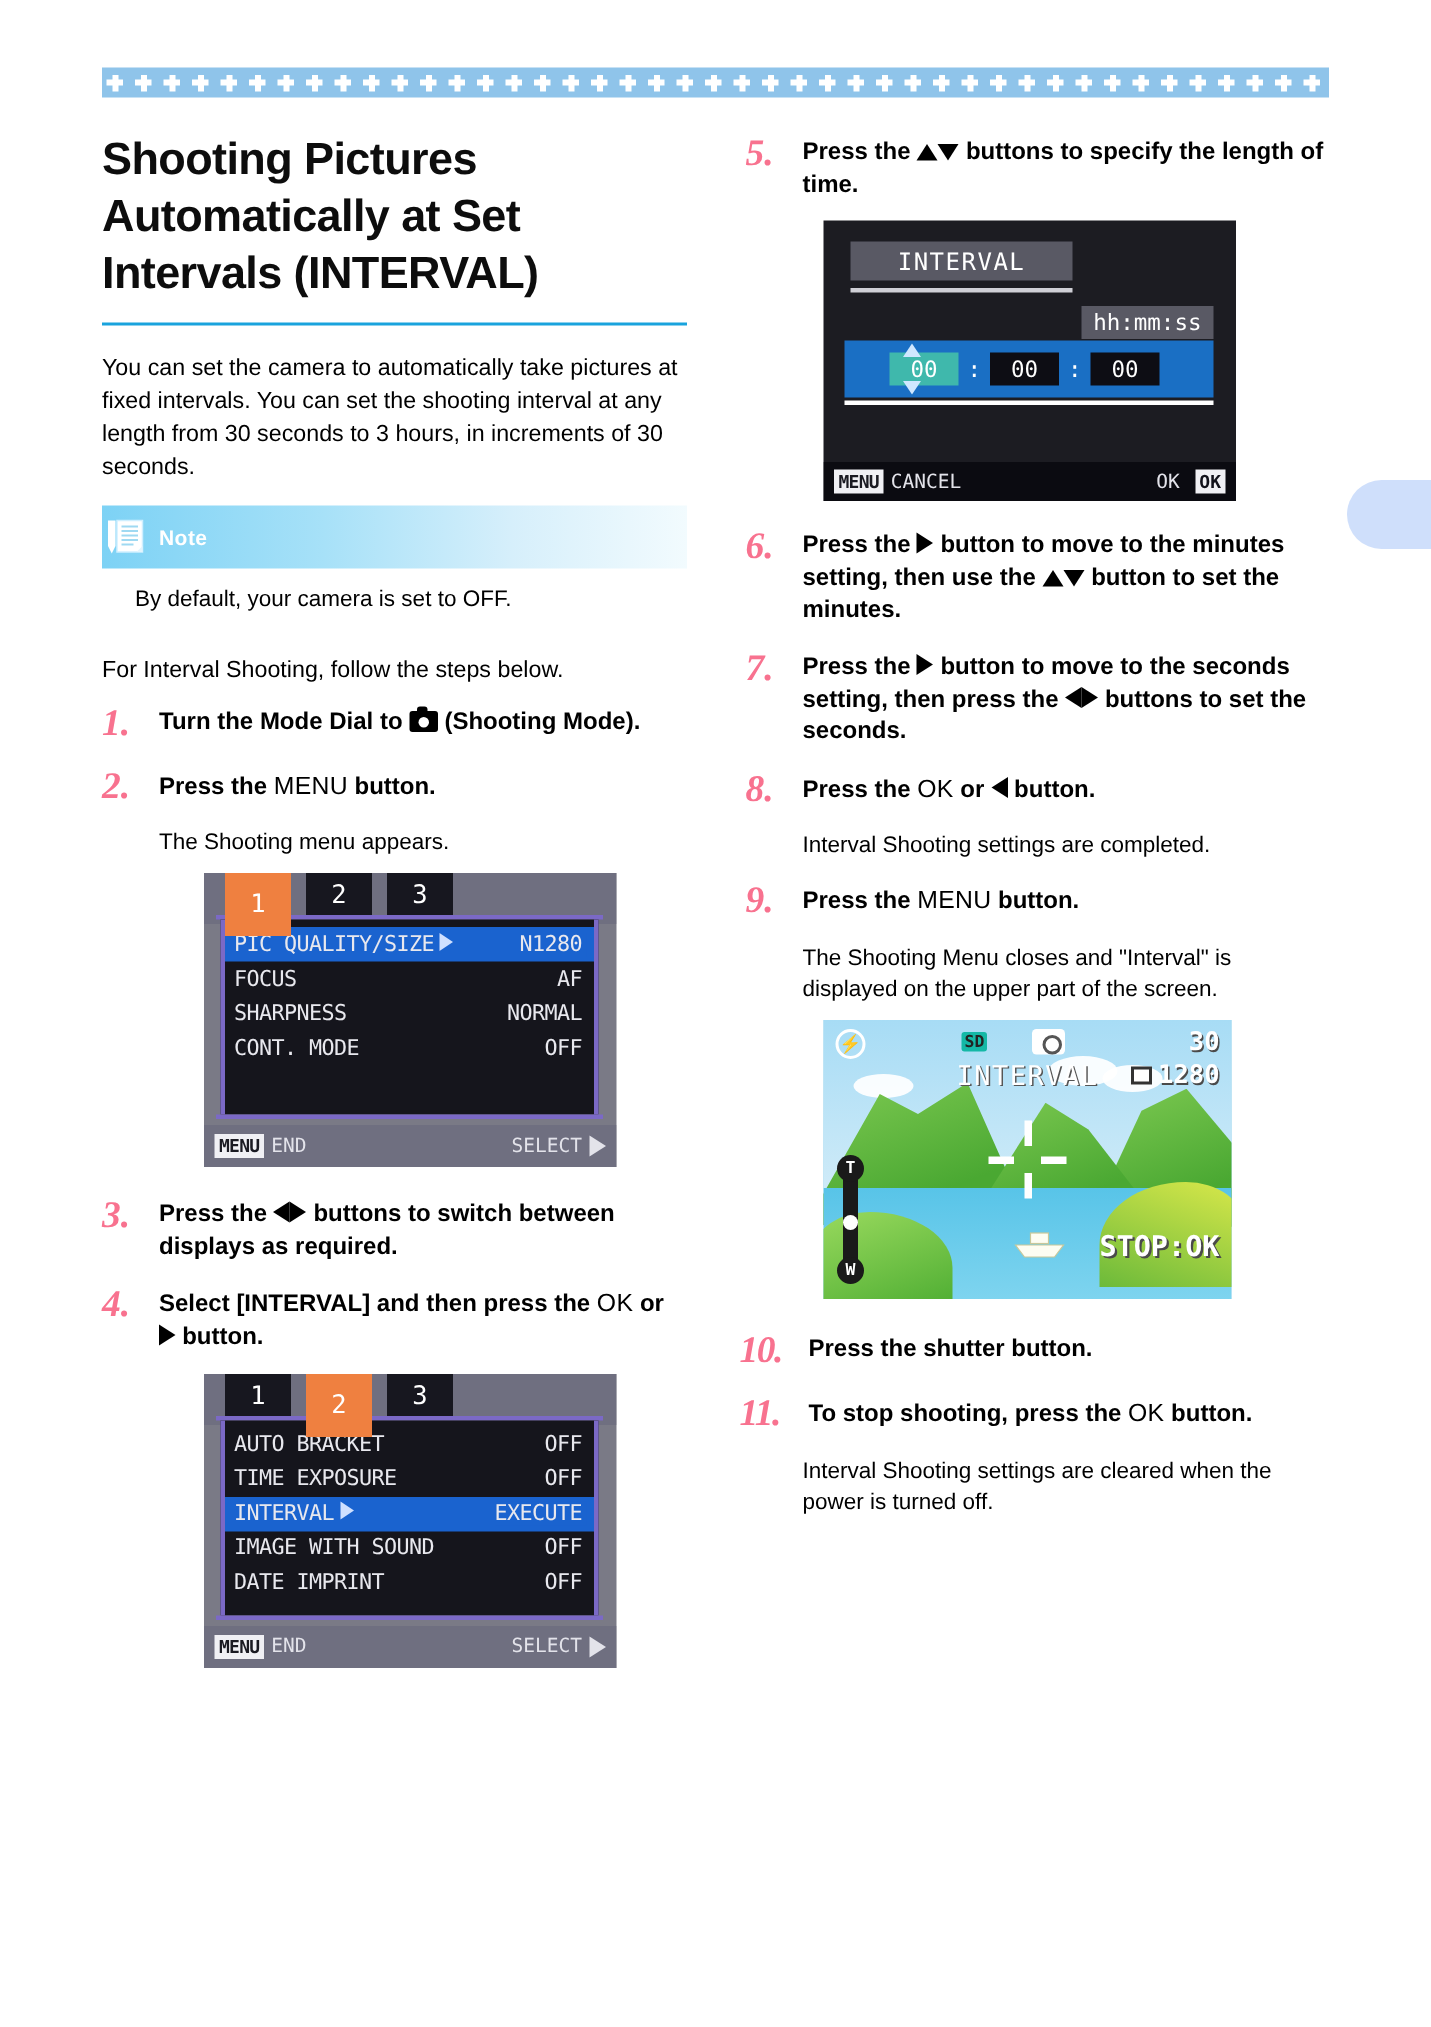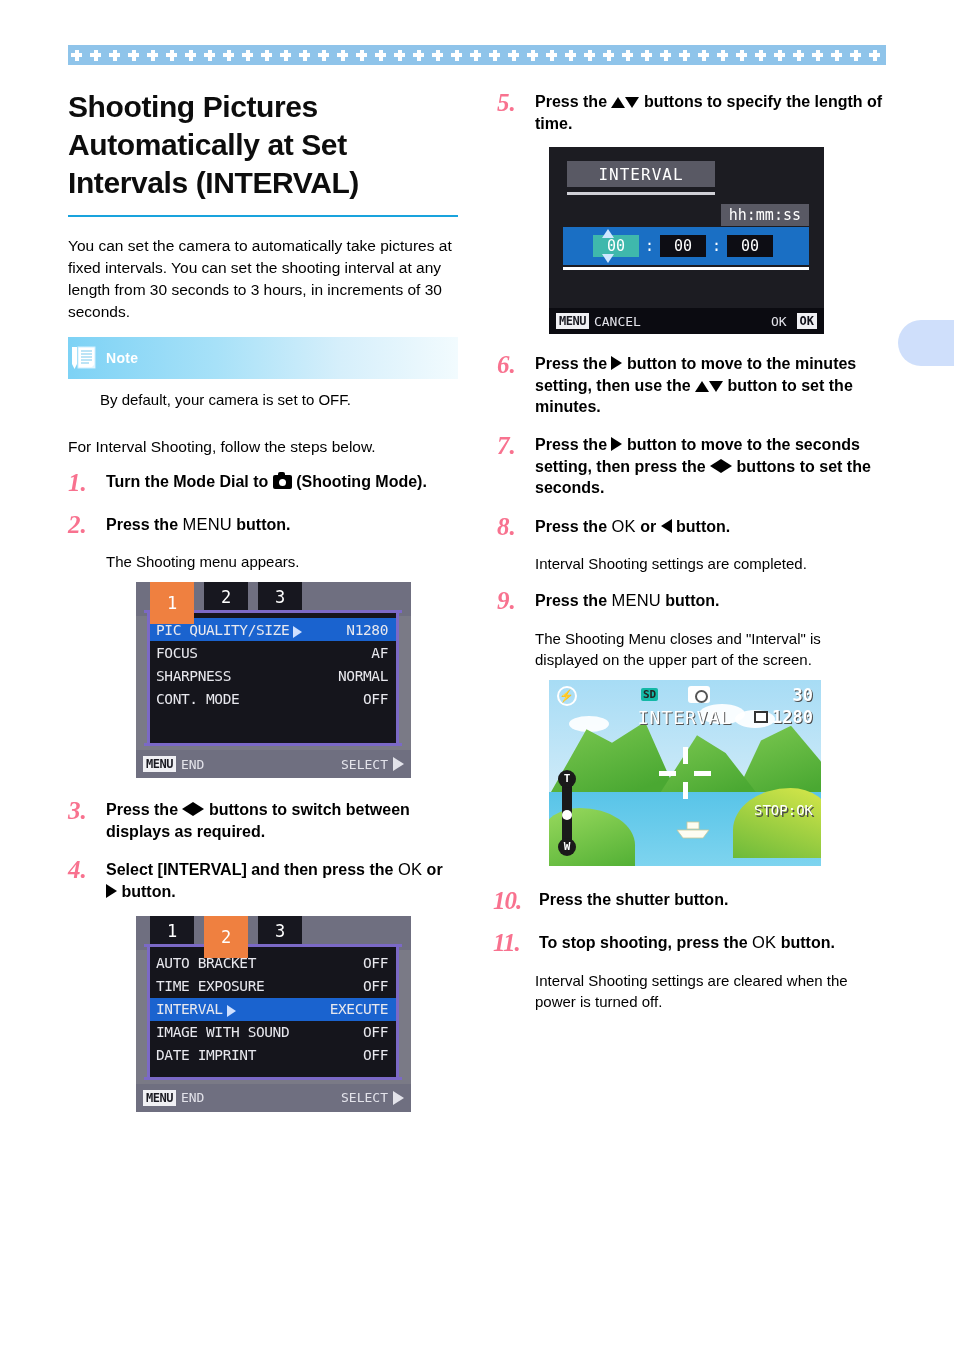--- a/index.html
+++ b/index.html
@@ -104,21 +104,21 @@
   .note-label {
     font-size: 14px;
     font-weight: bold;
     color: #ffffff;
     letter-spacing: 0.3px;
     margin-left: 2px;
   }
   .note-text {
     font-size: 15px;
     line-height: 1.4;
-    margin: 0 0 0 32px;
+    margin: 0 0 0 22px;
   }
 
   
   .step {
     display: flex;
     margin: 0 0 13px 0;
   }
   .step-num {
     flex: 0 0 auto;
     width: 38px;
@@ -228,21 +228,21 @@
     height: 23px;
     padding: 0 5px 0 6px;
     color: #e8e8ee;
     font-family: "DejaVu Sans Mono", monospace;
     font-size: 14.5px;
     letter-spacing: -0.4px;
   }
   .menu-row .mv { padding-right: 3px; }
   .menu-row.sel { background: #1a63cf; }
   .menu-row.sel .mv { background: #1a63cf; }
-  .menu-row .ml { display: flex; align-items: flex-end; gap: 4px; }
+  .menu-row .ml { display: flex; align-items: flex-start; gap: 4px; }
   .rowarrow { width: 0; height: 0; border-left: 9px solid #cfe0ff; border-top: 6px solid transparent; border-bottom: 6px solid transparent; }
   .bottom-bar {
     position: absolute; left: 0; bottom: 0;
     width: 100%; height: 28px;
     background: #6f6f80;
     display: flex; align-items: center;
     padding: 0 7px;
     color: #e3e3ea;
     font-family: "DejaVu Sans Mono", monospace;
     font-size: 13px;
@@ -394,23 +394,23 @@
   .lv-size .sq { width: 14px; height: 12px; background: #fff; border: 2px solid #333; }
   .lv-interval {
     position: absolute; left: 0; top: 27px; width: 100%;
     text-align: center;
     color: #fff;
     font-family: "DejaVu Sans Mono", monospace;
     font-size: 18px; letter-spacing: 1px;
     text-shadow: 1px 1px 0 #555;
   }
   .lv-stop {
-    position: absolute; right: 8px; bottom: 48px;
+    position: absolute; right: 8px; bottom: 24px;
     color: #fff; font-family: "DejaVu Sans Mono", monospace;
-    font-size: 14px; font-weight: normal; letter-spacing: 0;
+    font-size: 19px; font-weight: bold; letter-spacing: 0;
     text-shadow: 1.5px 1.5px 0 #4a4a4a;
   }
   .lv-cross { position: absolute; left: 50%; top: 50%; transform: translate(-50%,-50%); width: 52px; height: 52px; }
   .lv-cross i { position: absolute; background: #fff; }
   .lv-cross .h1l { left: 0; top: 24px; width: 17px; height: 5px; }
   .lv-cross .h2l { right: 0; top: 24px; width: 17px; height: 5px; }
   .lv-cross .v1l { left: 24px; top: 0; width: 5px; height: 17px; }
   .lv-cross .v2l { left: 24px; bottom: 0; width: 5px; height: 17px; }
   .lv-zoom { position: absolute; left: 9px; bottom: 10px; width: 18px; height: 86px; }
   .lv-zoom .bar { position: absolute; left: 4px; top: 10px; width: 10px; height: 66px; background: #1a1a1a; border-radius: 5px; }

